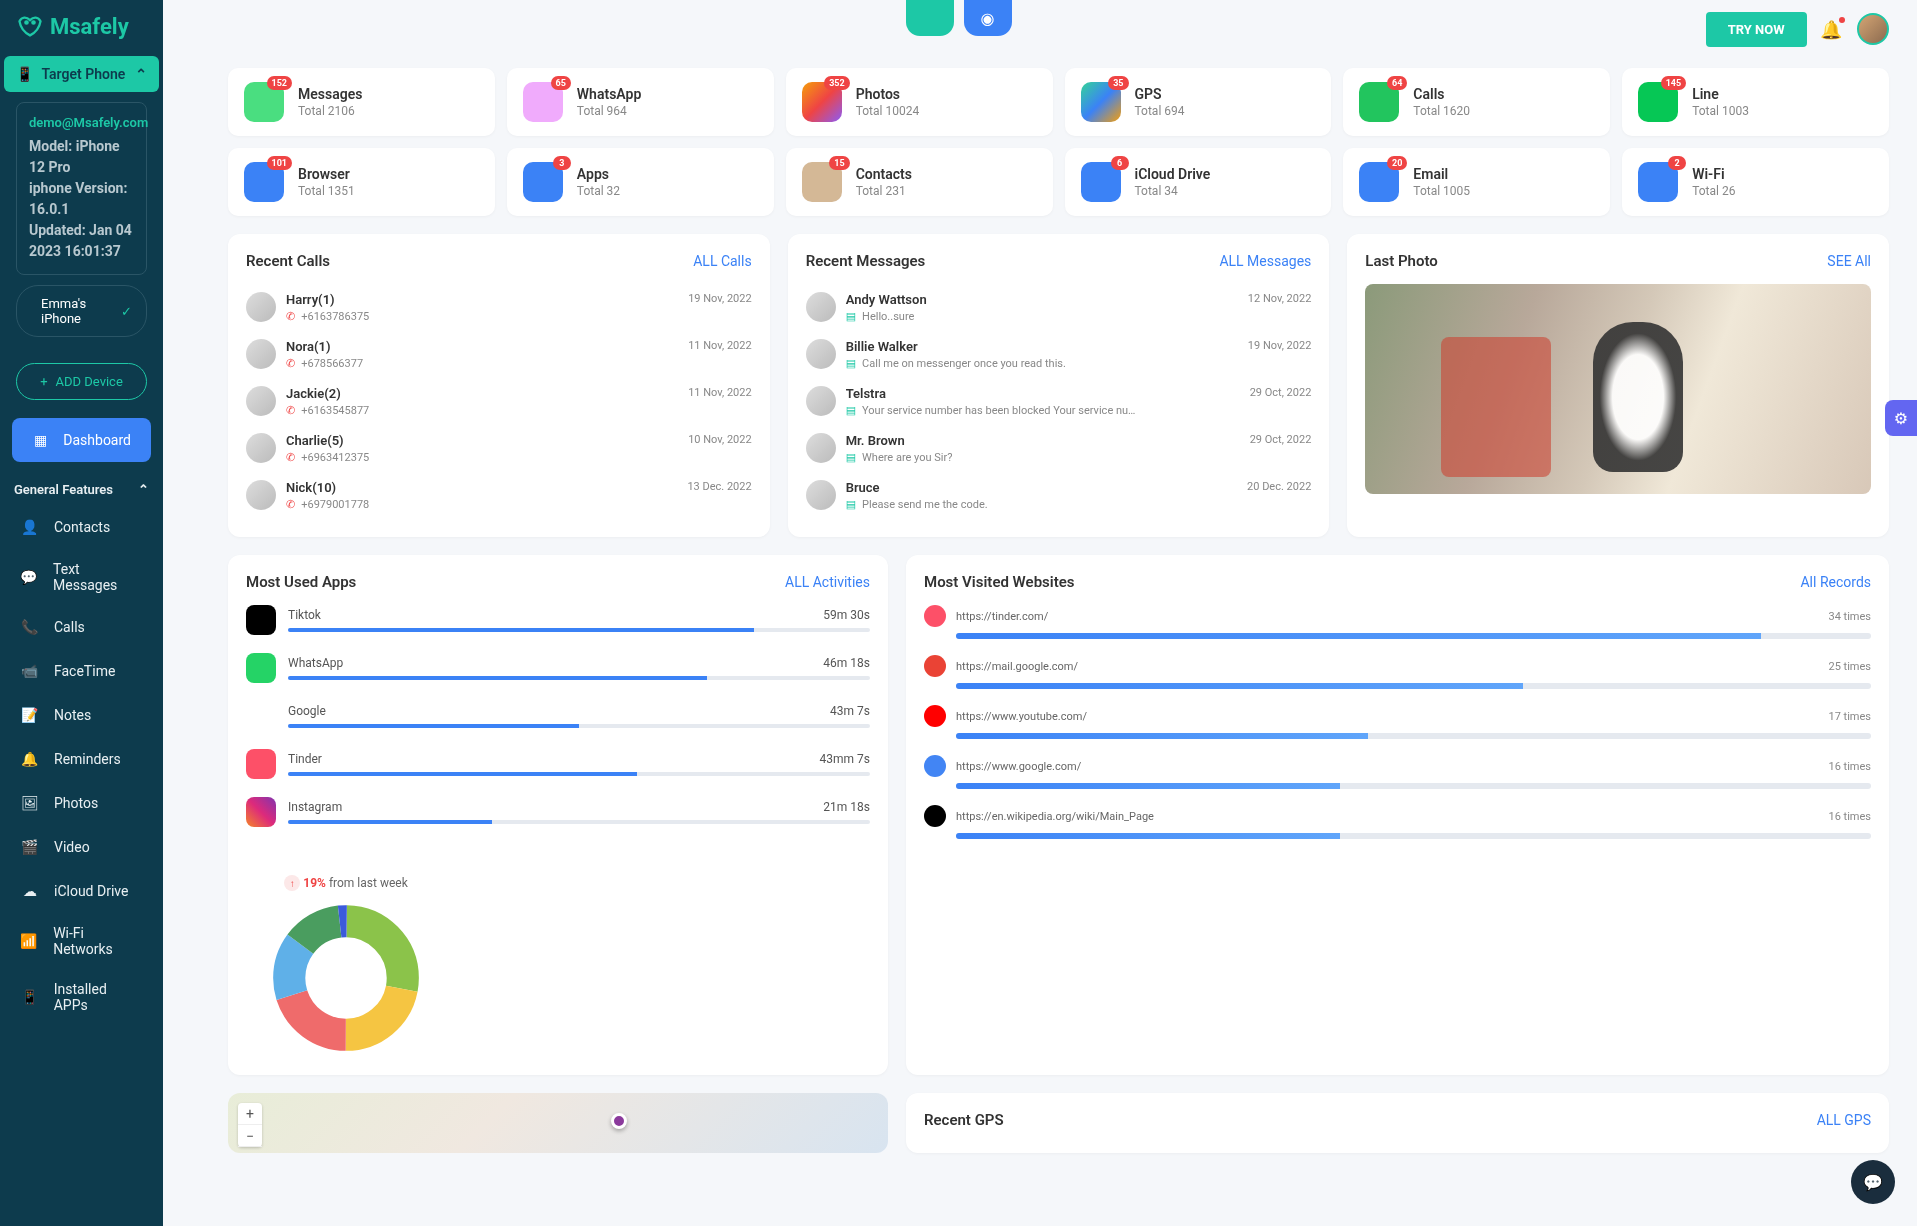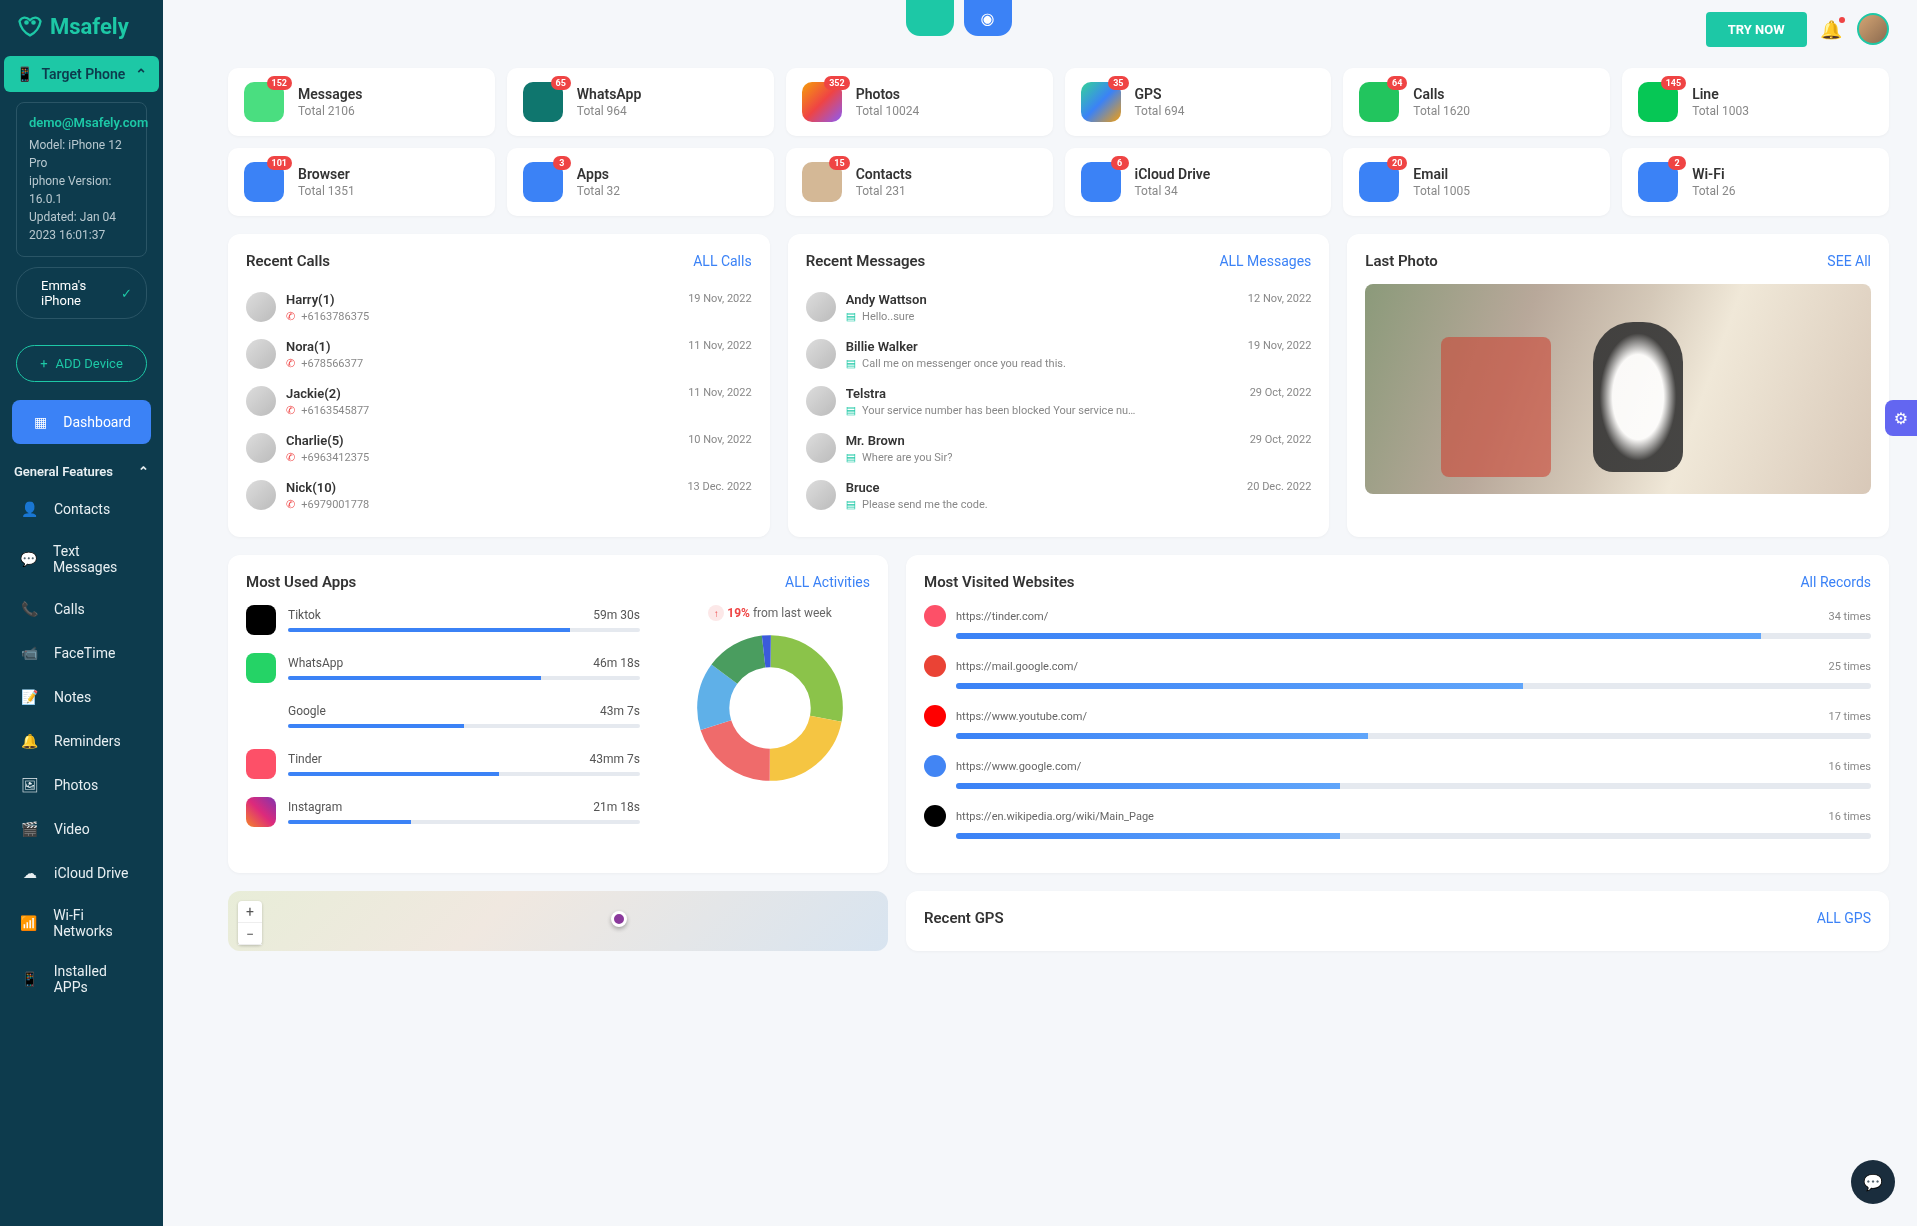--- a/index.html
+++ b/index.html
@@ -6,21 +6,21 @@
 body { background: #f5f7fa; display: flex; min-height: 100vh; }
 
 
 .sidebar { width: 163px; background: #0d3b4d; color: #fff; padding: 12px 0; flex-shrink: 0; position: fixed; top: 0; bottom: 0; overflow-y: auto; }
 .logo { display: flex; align-items: center; gap: 6px; padding: 0 16px 12px; color: #1dc8a6; font-size: 22px; font-weight: 700; }
 .logo svg { width: 28px; height: 28px; }
 .target-phone { margin: 4px 4px 10px; background: #1dc8a6; color: #0d3b4d; padding: 10px 12px; border-radius: 6px; display: flex; align-items: center; gap: 8px; font-size: 14px; font-weight: 600; }
 .target-phone .chev { margin-left: auto; }
 .device-box { margin: 0 16px 10px; border: 1px solid #2a5566; border-radius: 8px; padding: 12px; }
 .device-box .email { color: #1dc8a6; font-size: 13px; font-weight: 600; margin-bottom: 6px; }
-.device-box .meta { color: #b8c8cf; font-size: 12px; line-height: 1.5; }
+.device-box .meta { color: #b8c8cf; font-size: 14px; line-height: 1.5; font-weight: bold; }
 .device-pill { margin: 0 16px 26px; border: 1px solid #2a5566; border-radius: 22px; padding: 10px 14px; display: flex; align-items: center; gap: 10px; font-size: 13px; }
 .device-pill .check { margin-left: auto; color: #1dc8a6; }
 .add-device { margin: 0 16px 18px; border: 1px solid #1dc8a6; color: #1dc8a6; border-radius: 22px; padding: 10px 14px; display: flex; align-items: center; justify-content: center; gap: 8px; font-size: 13px; cursor: pointer; }
 .nav-item { display: flex; align-items: center; gap: 14px; padding: 12px 20px; font-size: 14px; color: #e8eff2; cursor: pointer; }
 .nav-item.active { background: #3b82f6; margin: 6px 12px; border-radius: 8px; color: #fff; }
 .nav-item .ni-icon { width: 20px; height: 20px; display: flex; align-items: center; justify-content: center; }
 .section-hdr { padding: 14px 14px 8px; font-size: 13px; font-weight: 600; color: #e8eff2; display: flex; align-items: center; }
 .section-hdr .chev { margin-left: auto; }
 
 
@@ -56,21 +56,21 @@
 .list-row .sub { font-size: 11px; color: #888; margin-top: 3px; display: flex; align-items: center; gap: 6px; white-space: nowrap; overflow: hidden; text-overflow: ellipsis; }
 .list-row .date { font-size: 11px; color: #888; white-space: nowrap; }
 .call-ic { color: #ef4444; font-size: 11px; }
 .msg-ic { color: #1dc8a6; font-size: 11px; }
 .last-photo-img { width: 100%; height: 210px; border-radius: 8px; background: linear-gradient(110deg,#8b9a7a 0%,#b8a89a 30%,#d4c8b8 50%,#f0e8d8 65%,#d8c8b8 100%); position: relative; overflow: hidden; }
 .last-photo-img::before { content:""; position:absolute; left:45%; top:18%; width:90px; height:150px; background: radial-gradient(ellipse,#fff 40%,#333 60%); border-radius: 40px 40px 20px 20px; opacity:.9; }
 .last-photo-img::after { content:""; position:absolute; left:15%; top:25%; width:110px; height:140px; background:#c43; border-radius:8px; opacity:.6; }
 
 
 .row2 { display: grid; grid-template-columns: 660px 1fr; gap: 18px; margin-top: 18px; }
-.apps-body { display: flex; gap: 30px; }
+.apps-body { display: flex; gap: 30px; flex-direction: column; }
 .apps-list { flex: 1; }
 .app-row { display: flex; align-items: center; gap: 12px; margin-bottom: 18px; }
 .app-ic { width: 30px; height: 30px; border-radius: 8px; display: flex; align-items: center; justify-content: center; color: #fff; font-size: 14px; flex-shrink: 0; }
 .app-body { flex: 1; }
 .app-top { display: flex; justify-content: space-between; font-size: 12px; color: #555; margin-bottom: 6px; }
 .app-bar { height: 4px; background: #e5e9ef; border-radius: 2px; overflow: hidden; }
 .app-bar > div { height: 100%; background: #3b82f6; }
 .donut-side { width: 200px; text-align: center; }
 .donut-label { font-size: 12px; color: #666; margin-bottom: 12px; }
 .donut-label .pct { color: #ef4444; font-weight: 700; }
@@ -202,21 +202,21 @@
       <div class="stat-card">
        <div class="stat-icon" style="background:#4ade80">
          <span class="stat-badge">152</span>
        </div>
        <div class="stat-info">
          <div class="sname">Messages</div>
          <div class="stotal">Total 2106</div>
        </div>
      </div>
       <div class="stat-card">
-       <div class="stat-icon" style="background:#0f766e">
+       <div class="stat-icon" style="background:#f0abfc">
          <span class="stat-badge">65</span>
        </div>
        <div class="stat-info">
          <div class="sname">WhatsApp</div>
          <div class="stotal">Total 964</div>
        </div>
      </div>
       <div class="stat-card">
        <div class="stat-icon" style="background:linear-gradient(135deg,#f59e0b,#ef4444,#8b5cf6)">
          <span class="stat-badge">352</span>

